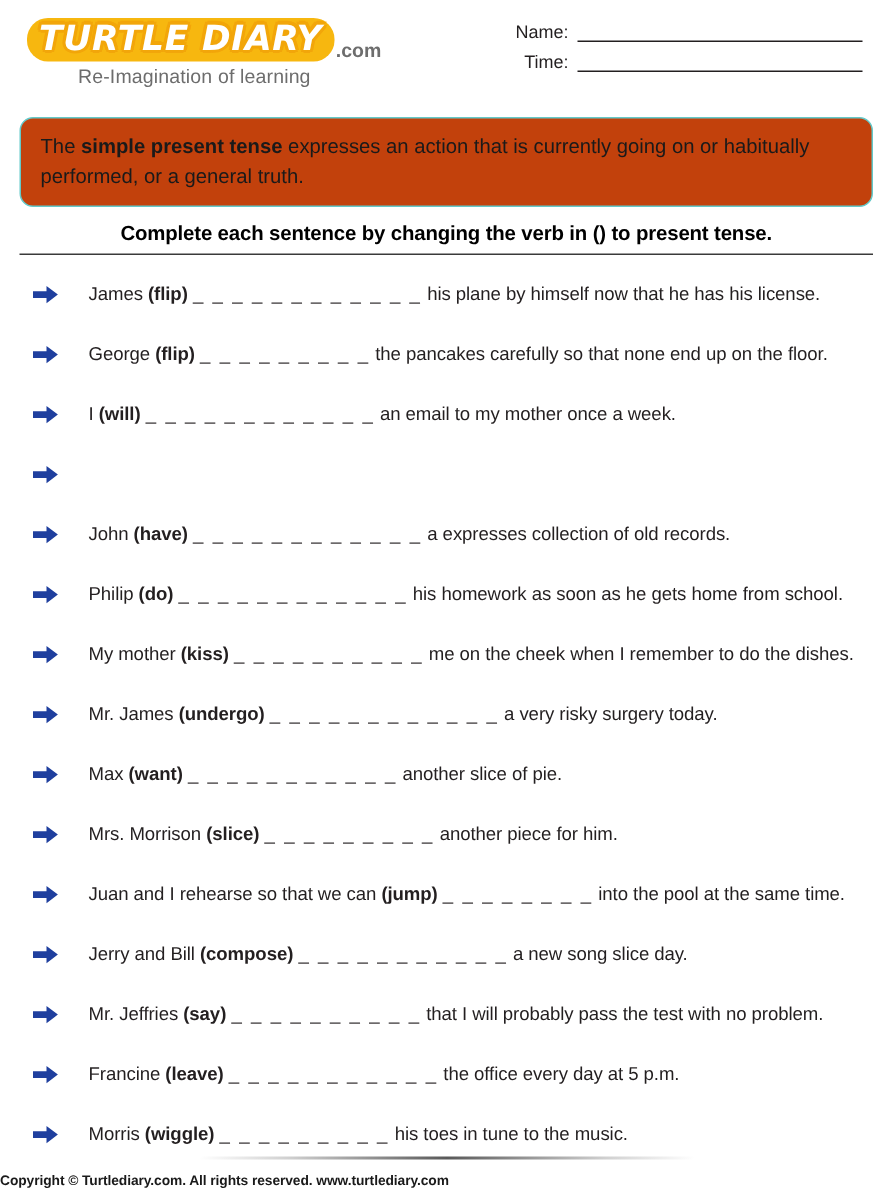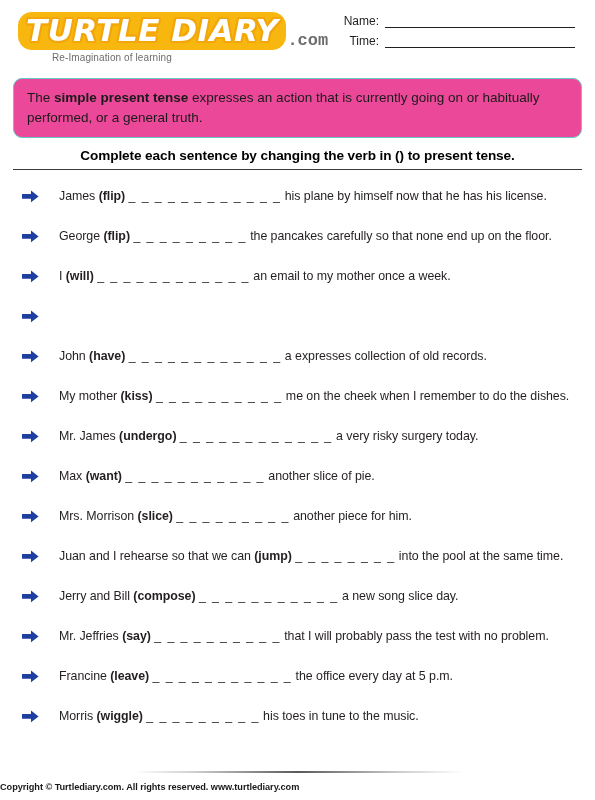--- a/index.html
+++ b/index.html
@@ -32,50 +32,50 @@
   }
   .logo-wordmark {
     position: relative;
     display: inline-block;
     white-space: nowrap;
   }
   .logo-text {
     font-family: "DejaVu Sans", sans-serif;
     font-weight: bold;
     font-style: italic;
-    font-size: 31px;
+    font-size: 23px;
     letter-spacing: 0.5px;
     color: #ffffff;
     background: #f7b70f;
     -webkit-text-stroke: 0px;
     text-shadow:
       -1.6px -1.6px 0 #f2a60a,
        1.6px -1.6px 0 #f2a60a,
       -1.6px  1.6px 0 #f2a60a,
        1.6px  1.6px 0 #f2a60a,
        0px   -2.2px 0 #f2a60a,
        0px    2.2px 0 #f2a60a,
       -2.2px  0px   0 #f2a60a,
        2.2px  0px   0 #f2a60a;
     padding: 2px 8px 3px 8px;
     border-radius: 14px;
     display: inline-block;
     line-height: 1.05;
   }
   .logo-dotcom {
-    font-family: Liberation Mono, monospace;
-    font-size: 17px;
+    font-family: Liberation Sans, sans-serif;
+    font-size: 13px;
     font-weight: bold;
     color: #6d6d6d;
     vertical-align: bottom;
     margin-left: 1px;
   }
   .logo-tagline {
     font-family: "Liberation Sans", sans-serif;
-    font-size: 10px;
+    font-size: 13px;
     color: #6d6d6d;
     margin-top: 2px;
     margin-left: 34px;
     letter-spacing: 0.1px;
   }
 
   .fields {
     padding-top: 8px;
     padding-right: 6px;
   }
@@ -95,21 +95,21 @@
   }
   .field-line {
     width: 190px;
     border-bottom: 1.3px solid #231f20;
     height: 13px;
   }
 
   
   .info-box {
     margin: 4px 13px 0 13px;
-    background: #ec4899;
+    background: #c2410c;
     border: 1.4px solid #63c9c9;
     border-radius: 9px;
     padding: 9px 13px 10px 13px;
     font-size: 13.5px;
     line-height: 1.45;
     color: #1a1a1a;
     box-sizing: border-box;
   }
   .info-box b { font-weight: bold; }
 
@@ -258,20 +258,28 @@
         </svg>
       </div>
       <div class="q-text"><span>John </span><b>(have)</b> <span class="blank">_ _ _ _ _ _ _ _ _ _ _ _</span> <span> a expresses collection of old records.</span></div>
     </div>
     <div class="q-row">
       <div class="arrow-cell">
         <svg class="arrow-icon" width="17" height="13" viewBox="0 0 17 13">
           <path d="M0 4.1 H9.0 V0.6 L16.6 6.4 L9.0 12.2 V8.7 H0 Z" fill="#1f3f9e"></path>
         </svg>
       </div>
+      <div class="q-text"><span>Philip </span><b>(do)</b> <span class="blank">_ _ _ _ _ _ _ _ _ _ _ _</span> <span>his homework as soon as he gets home from school.</span></div>
+    </div>
+    <div class="q-row">
+      <div class="arrow-cell">
+        <svg class="arrow-icon" width="17" height="13" viewBox="0 0 17 13">
+          <path d="M0 4.1 H9.0 V0.6 L16.6 6.4 L9.0 12.2 V8.7 H0 Z" fill="#1f3f9e"></path>
+        </svg>
+      </div>
       <div class="q-text"><span>My mother </span><b>(kiss)</b> <span class="blank">_ _ _ _ _ _ _ _ _ _</span> <span>me on the cheek when I remember to do the dishes.</span></div>
     </div>
     <div class="q-row">
       <div class="arrow-cell">
         <svg class="arrow-icon" width="17" height="13" viewBox="0 0 17 13">
           <path d="M0 4.1 H9.0 V0.6 L16.6 6.4 L9.0 12.2 V8.7 H0 Z" fill="#1f3f9e"></path>
         </svg>
       </div>
       <div class="q-text"><span>Mr. James </span><b>(undergo)</b> <span class="blank">_ _ _ _ _ _ _ _ _ _ _ _</span> <span> a very risky surgery today.</span></div>
     </div>

